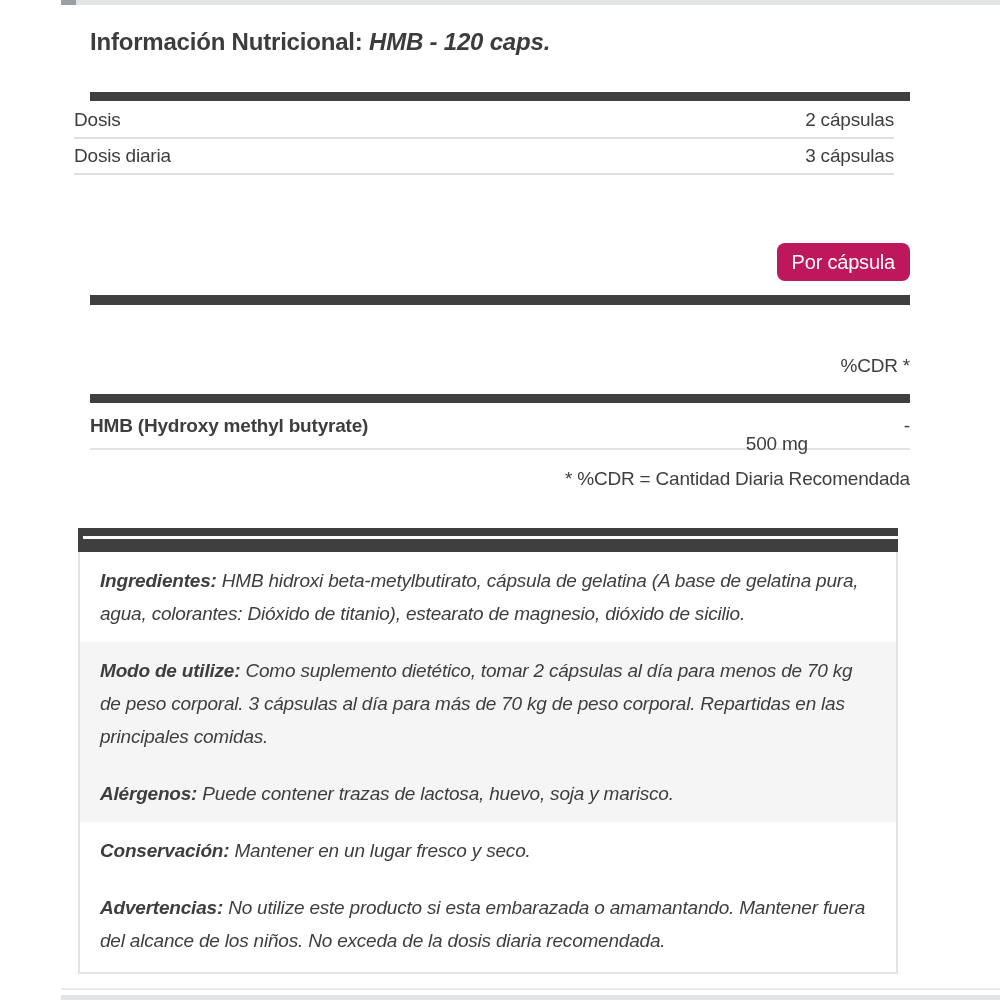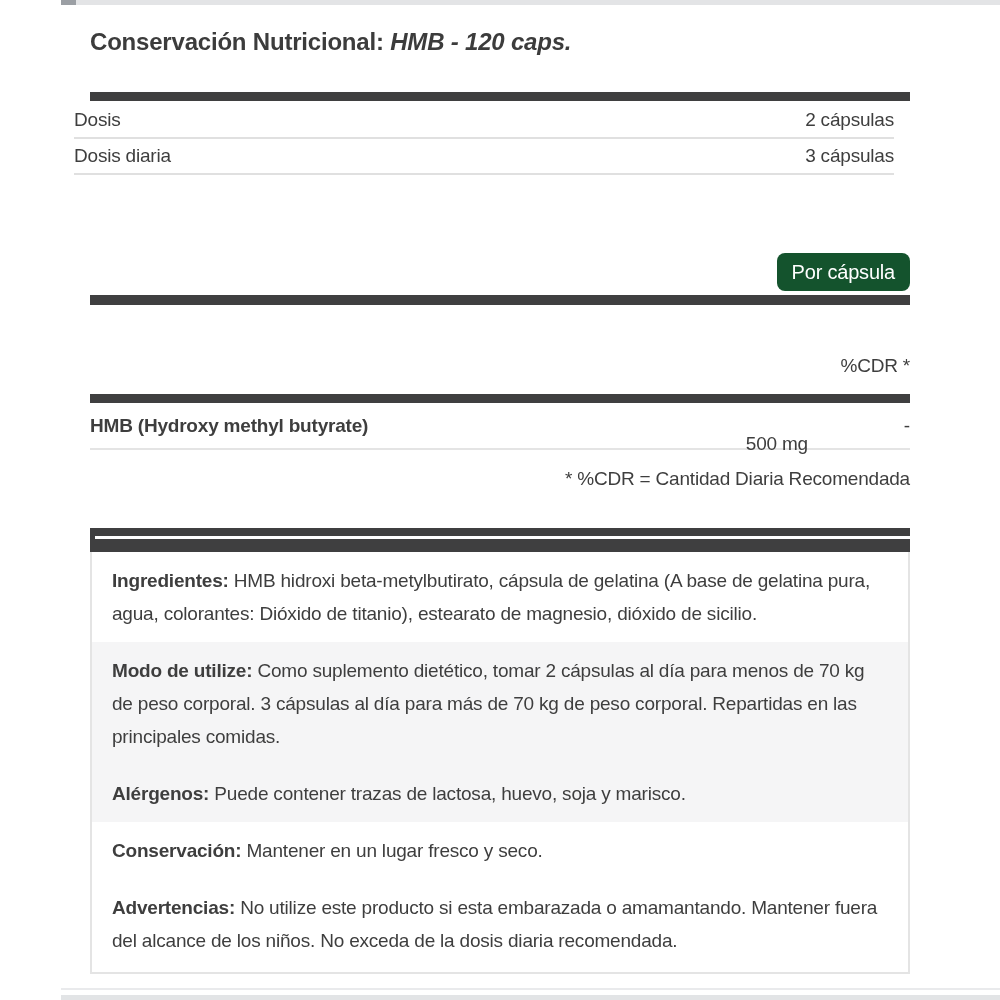--- a/index.html
+++ b/index.html
@@ -32,26 +32,25 @@
 
   .dosage-table { left: 74px; top: 103px; width: 820px; }
   .dosage-row {
     display: flex; justify-content: space-between; align-items: center;
     height: 36px; font-size: 19px; letter-spacing: -0.2px;
   }
   .dosage-row.bordered { border-bottom: 2px solid #e0e0e0; }
 
   .per-capsule-btn {
     top: 243px; right: 90px; height: 38px;
-    background: #14532d; color: #ffffff;
+    background: #be185d; color: #ffffff;
     border: none; border-radius: 8px;
     padding: 0 15px; font-size: 20px; line-height: 38px;
     font-family: inherit; letter-spacing: -0.2px;
     cursor: pointer;
-    margin-top: 10px;
   }
 
   .cdr-header {
     top: 355px; right: 90px;
     font-size: 19px; letter-spacing: -0.2px; text-align: right;
   }
 
   .nutrient-row {
     left: 90px; top: 403px; width: 820px; height: 47px;
     display: flex; align-items: center;
@@ -61,23 +60,24 @@
   .nutrient-name { flex: 1; font-weight: bold; }
   .nutrient-amount { margin-right: 88px; margin-top: 36px; }
   .nutrient-cdr { width: 14px; text-align: right; }
 
   .cdr-footnote {
     top: 468px; right: 90px;
     font-size: 19px; letter-spacing: -0.2px; text-align: center;
   }
 
   .info-box {
-    left: 90px; top: 528px; width: 820px; height: 446px;
+    left: 78px; top: 528px; width: 820px; height: 446px;
     border: 2px solid #e4e4e4; border-top: none;
     background: #ffffff;
+    font-style: italic;
   }
   .info-box-header {
     position: relative;
     margin: 0 -2px;
     height: 24px; background: #3f3f40;
   }
   .info-box-header .stripe {
     position: absolute; left: 5px; right: 0; top: 8px; height: 3px;
     background: #ffffff;
   }
@@ -88,21 +88,21 @@
   }
   .info-section.shaded { background: #f5f5f6; }
   .info-section .lbl { font-weight: bold; }
 </style>
 </head>
 <body>
 
 <div class="abs strip-top"></div>
 <div class="abs strip-top-cap"></div>
 
-<h1 class="abs page-title"><span>Conservación Nutricional:</span>
+<h1 class="abs page-title"><span>Información Nutricional:</span>
   <span class="product">HMB - 120 caps.</span>
 </h1>
 
 <div class="abs dark-bar bar-1"></div>
 
 <div class="abs dosage-table">
   <div class="dosage-row bordered">
     <span>Dosis</span>
     <span>2 cápsulas</span>
   </div>

